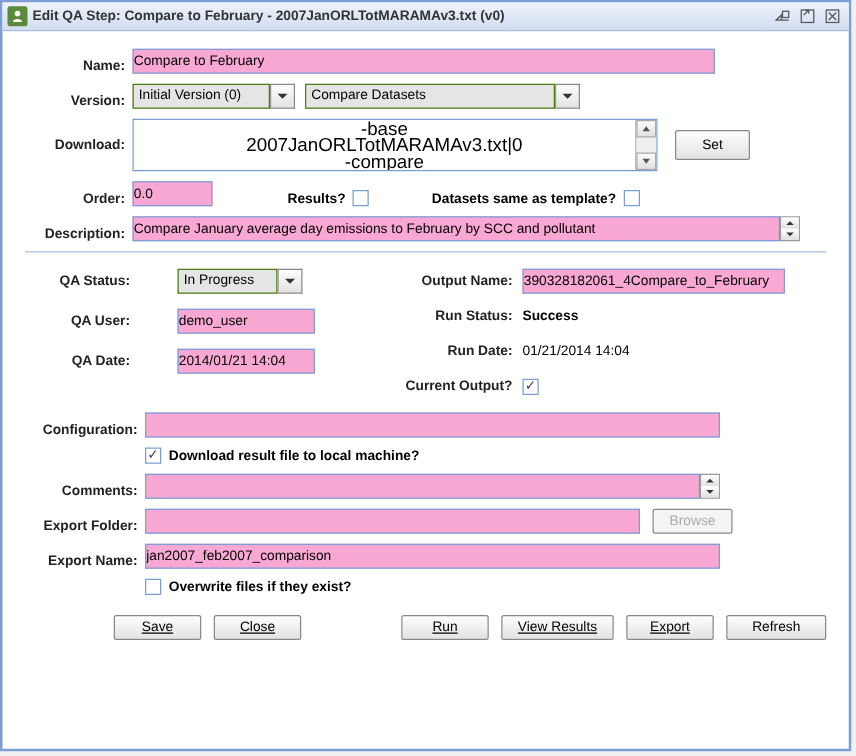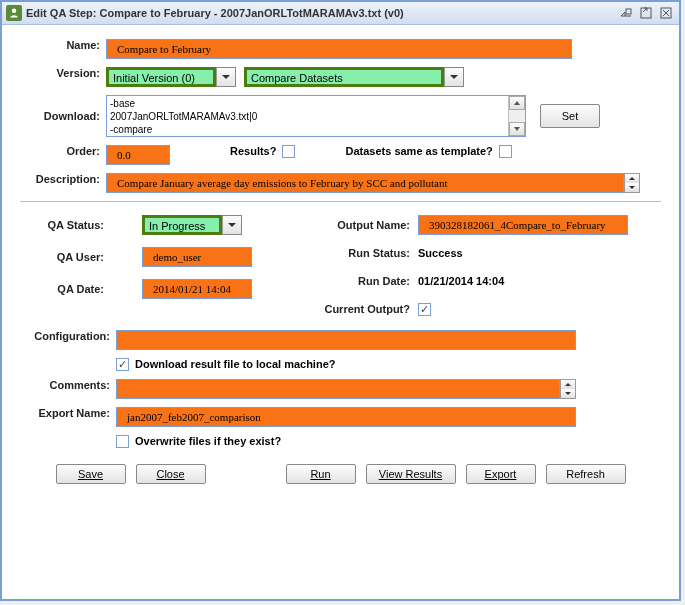--- a/index.html
+++ b/index.html
@@ -46,55 +46,55 @@
 .titlebar-btns { display: flex; gap: 6px; margin-right: 4px; }
 .titlebar-btn {
   width: 14px; height: 14px;
   display: inline-flex; align-items: center; justify-content: center;
   color: #555; cursor: pointer;
 }
 .content {
   padding: 14px 18px 8px 18px;
 }
 .row {
-  display: flex; align-items: flex-start; margin-bottom: 8px;
+  display: flex; align-items: flex-end; margin-bottom: 8px;
 }
 .label {
   width: 80px;
   text-align: right;
   padding-right: 6px;
   font-weight: bold;
   color: #222;
 }
 .label-wide { width: 90px; }
 input[type=text], textarea, select {
-  font-family: Liberation Serif, serif;
+  font-family: Liberation Sans, sans-serif;
   font-size: 11px;
   border: 1px solid #7b9ed6;
-  background: #f97316;
-  padding: 2px 10px;
+  background: #f9a8d4;
+  padding: 2px 0;
   box-sizing: border-box;
 }
 input[type=text] { height: 20px; }
 .btn {
   background: linear-gradient(to bottom, #fdfdfd, #e3e3e3);
   border: 1px solid #888;
   border-radius: 2px;
   padding: 3px 10px;
   font-family: Tahoma, Arial, sans-serif;
   font-size: 11px;
   cursor: pointer;
 }
 .btn[disabled] { color: #aaa; background: #f4f4f4; cursor: default; }
 .combo {
   display: inline-flex; align-items: stretch;
 }
 .combo input, .combo .combo-text {
-  border: 3px solid #4d7c0f;
-  background: #86efac;
+  border: 1px solid #4d7c0f;
+  background: #e5e5e5;
   padding: 2px 4px;
   height: 20px;
   box-sizing: border-box;
 }
 .combo .combo-drop {
   width: 18px;
   border: 1px solid #888;
   border-left: 1px solid #999;
   background: linear-gradient(to bottom, #fdfdfd, #e3e3e3);
   display: flex; align-items: center; justify-content: center;
@@ -109,23 +109,24 @@
 .args-box {
   width: 420px;
   height: 42px;
   border: 1px solid #7b9ed6;
   display: flex;
   box-sizing: border-box;
 }
 .args-text {
   flex: 1;
   padding: 1px 3px;
-  font-size: 10px;
+  font-size: 15px;
   line-height: 13px;
   overflow: hidden;
+  text-align: center;
 }
 .args-scroll {
   width: 16px;
   background: #efefef;
   border-left: 1px solid #c0c0c0;
   display: flex; flex-direction: column; justify-content: space-between;
 }
 .scroll-btn {
   height: 14px;
   background: linear-gradient(#fdfdfd,#e0e0e0);
@@ -170,21 +171,21 @@
   border: 1px solid #999; box-sizing: border-box;
 }
 .spin-btn { height: 9px; background: linear-gradient(#fff,#e0e0e0); display:flex;align-items:center;justify-content:center;}
 .spin-btn::after{content:"";border-left:3px solid transparent;border-right:3px solid transparent;}
 .spin-up::after{border-bottom:3px solid #333;}
 .spin-down::after{border-top:3px solid #333;}
 .buttonbar {
   display: flex;
   gap: 10px;
   padding: 8px 0;
-  justify-content: center;
+  justify-content: flex-end;
 }
 .buttonbar .btn { width: 88px; text-align: center; }
 .buttonbar .gap { width: 60px; }
 </style>
 </head>
 <body>
 
 <div class="window">
   <div class="titlebar">
     <span class="titlebar-icon">
@@ -308,21 +309,21 @@
         <div class="field-row">
           <div class="field-label" style="width:110px">Output Name:</div>
           <input type="text" style="width: 210px;" value="390328182061_4Compare_to_February">
         </div>
         <div class="field-row">
           <div class="field-label" style="width:110px">Run Status:</div>
           <span style="font-weight:bold">Success</span>
         </div>
         <div class="field-row">
           <div class="field-label" style="width:110px">Run Date:</div>
-          <span style="font-weight:bold">01/21/2014 14:04</span>
+          <span style="font-weight:normal">01/21/2014 14:04</span>
         </div>
         <div class="field-row">
           <div class="field-label" style="width:110px">Current Output?</div>
           <span class="checkbox checked"></span>
         </div>
       </div>
     </div>
 
     <div class="row" style="margin-top:6px">
       <div class="label label-wide">Configuration:</div>
@@ -336,20 +337,26 @@
 
     <div class="row">
       <div class="label label-wide">Comments:</div>
       <input type="text" style="width: 444px;" value="">
       <div class="spin">
         <div class="spin-btn spin-up"></div>
         <div class="spin-btn spin-down"></div>
       </div>
     </div>
 
+    <div class="row" style="margin-top:8px">
+      <div class="label label-wide">Export Folder:</div>
+      <input type="text" style="width: 396px;" value="">
+      <div style="width:10px"></div>
+      <button class="btn" disabled="" style="width:64px">Browse</button>
+    </div>
 
     <div class="row" style="margin-top:6px">
       <div class="label label-wide">Export Name:</div>
       <input type="text" style="width: 460px;" value="jan2007_feb2007_comparison">
     </div>
 
     <div class="row" style="margin-left:96px">
       <span class="checkbox"></span>
       <span style="font-weight:bold;margin-left:6px">Overwrite files if they exist?</span>
     </div>

